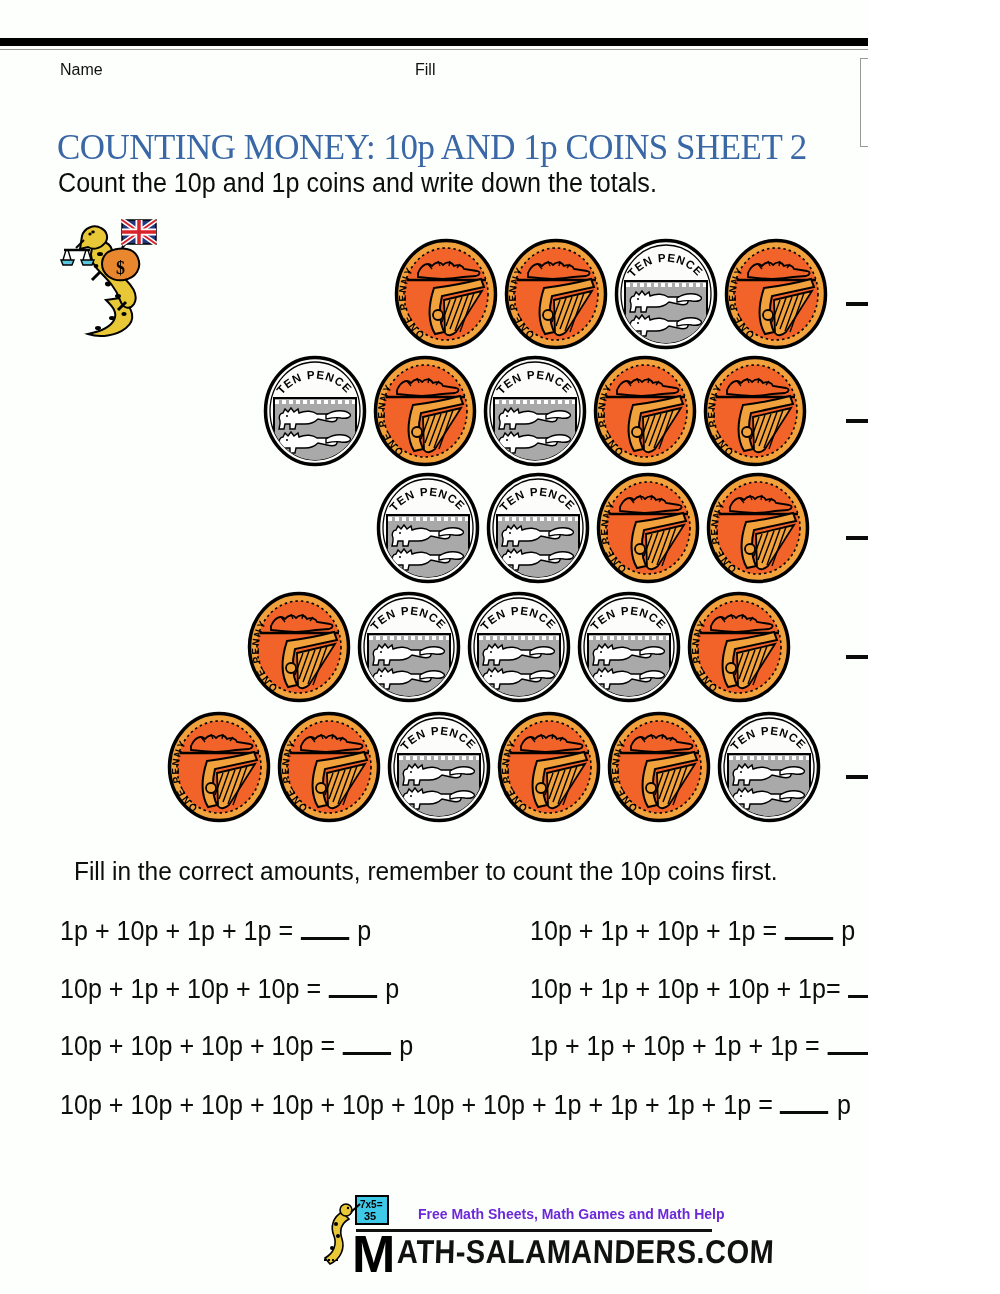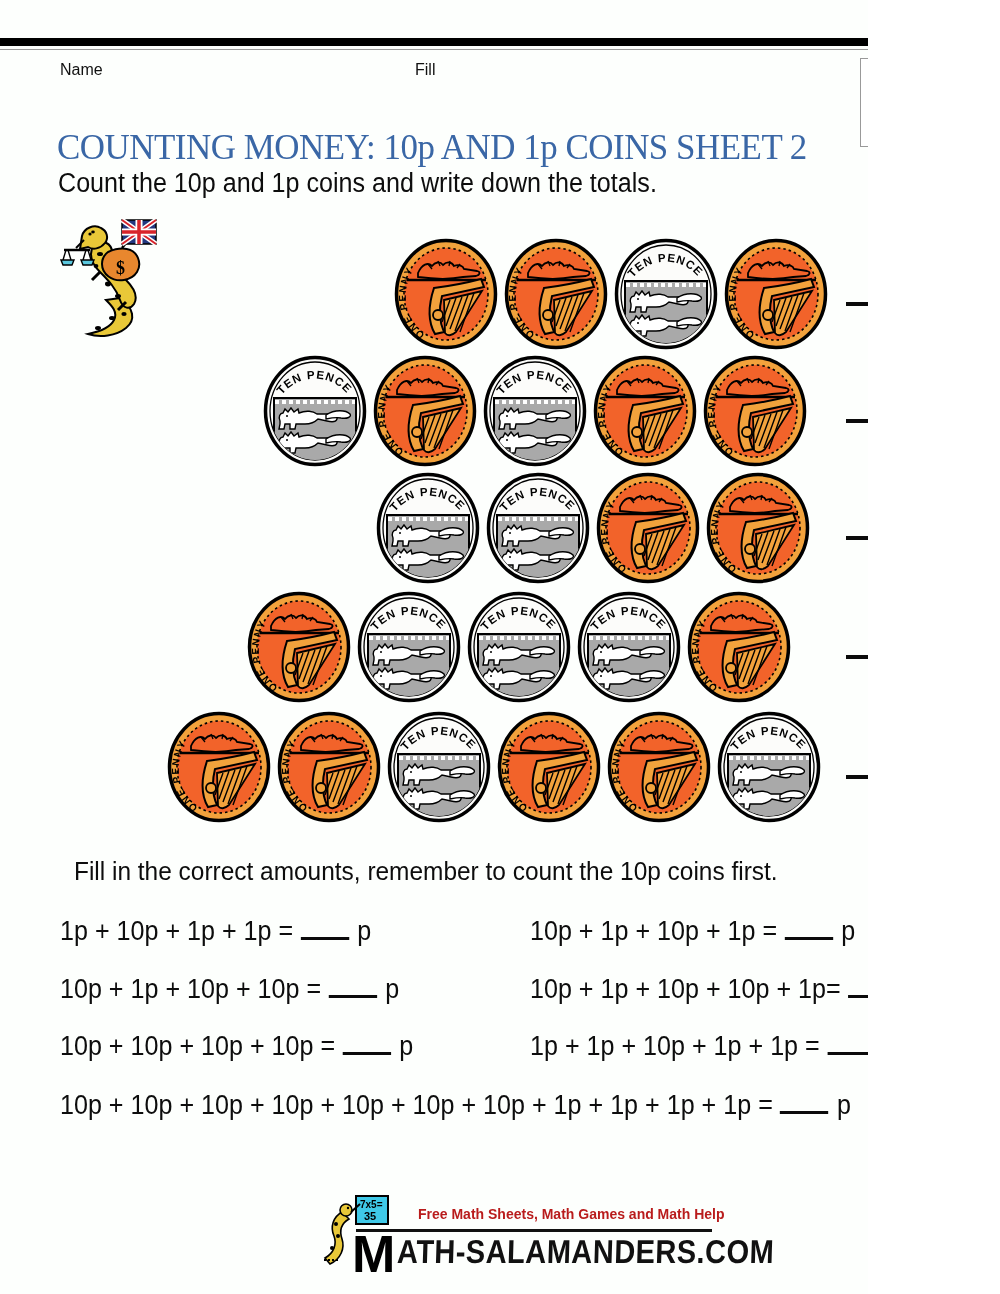--- a/index.html
+++ b/index.html
@@ -34,21 +34,21 @@
   .instruction{
     position:absolute;left:74px;top:856px;margin:0;font-size:26px;color:#0d0d0d;
     white-space:nowrap;transform:scaleX(0.94);transform-origin:left;
   }
   .eq{position:absolute;font-size:27px;color:#0d0d0d;white-space:nowrap;
       transform:scaleX(0.93);transform-origin:left;}
   .eq .blank{display:inline-block;width:52px;height:18px;border-bottom:3.5px solid #0b0b0b;margin:0 9px 0 8px;}
   .eq .unit{}
   
   .f-icon{position:absolute;left:322px;top:1190px;width:84px;height:92px;}
-  .f-tag{position:absolute;left:418px;top:1206px;font-size:14px;font-weight:bold;color:#b91c1c;white-space:nowrap;}
+  .f-tag{position:absolute;left:418px;top:1206px;font-size:14px;font-weight:bold;color:#6d28d9;white-space:nowrap;}
   .f-rule{position:absolute;left:356px;top:1229px;width:356px;height:3px;background:#111;}
   .f-site{
     position:absolute;left:397px;top:1233px;font-size:33px;font-weight:bold;color:#111;
     letter-spacing:0.5px;white-space:nowrap;transform:scaleX(0.88) skewX(-2deg);transform-origin:left;
   }
 </style>
 </head>
 <body>
 
 <div id="page">

